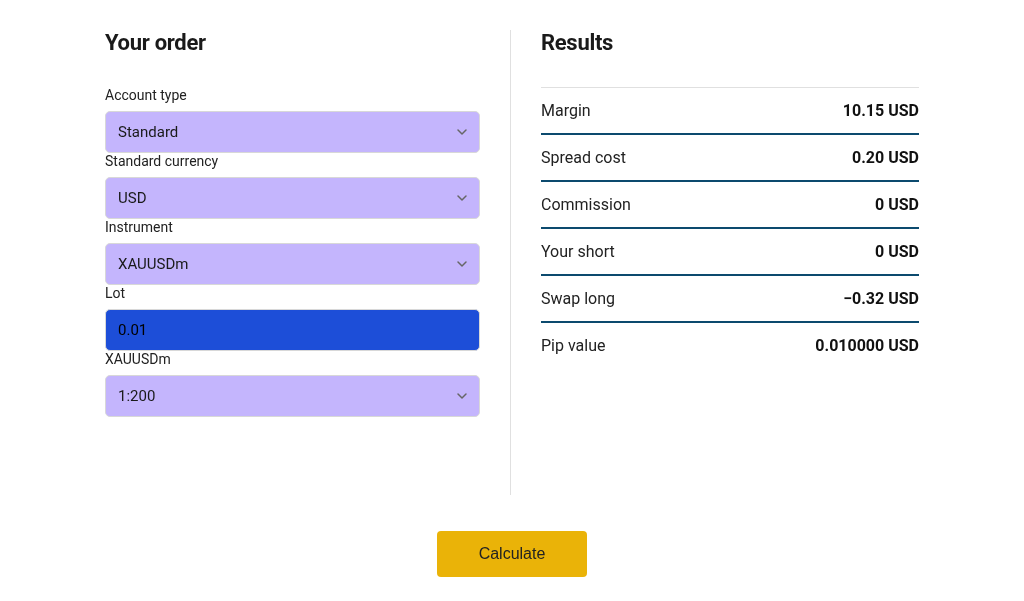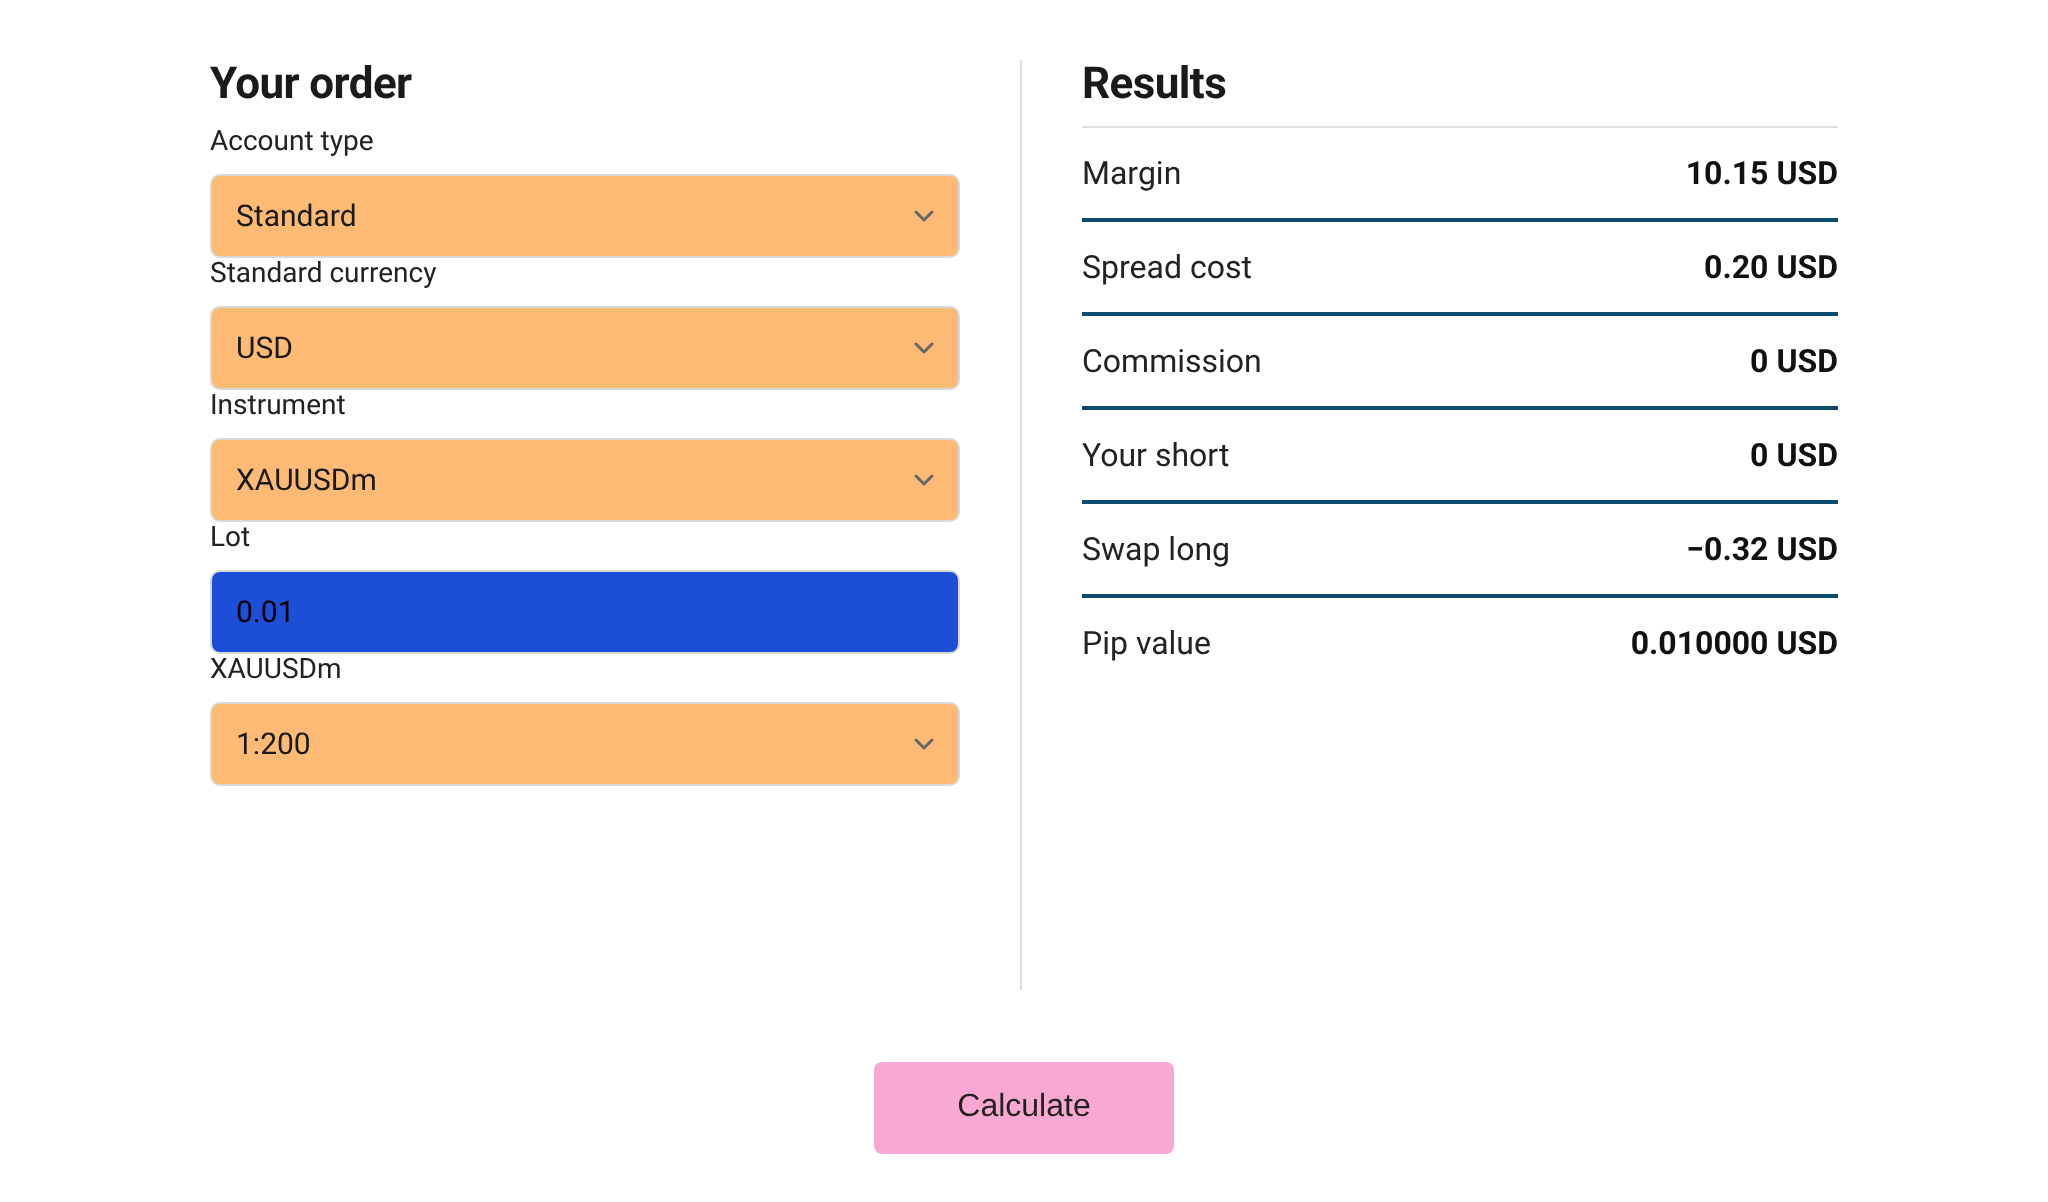--- a/index.html
+++ b/index.html
@@ -25,42 +25,42 @@
     margin: 0 30px 0 0;
     height: 465px;
   }
   .right {
     flex: 1;
     padding-left: 0;
   }
   h2.section-title {
     font-size: 22px;
     font-weight: 700;
-    margin-bottom: 8px;
+    margin-bottom: 32px;
     letter-spacing: -0.3px;
   }
   .field {
   }
   .field-label {
     font-size: 14px;
     color: #222;
     margin-bottom: 8px;
     display: block;
   }
   .select-wrap, .input-wrap {
     position: relative;
     width: 100%;
   }
   .select-box {
     width: 100%;
     border: 1px solid #d8d8d8;
     border-radius: 5px;
     padding: 10px 16px 10px 12px;
     font-size: 15px;
-    background: #fdba74;
+    background: #c4b5fd;
     cursor: pointer;
     display: flex;
     align-items: center;
     height: 42px;
   }
   .chevron {
     position: absolute;
     right: 12px;
     top: 50%;
     transform: translateY(-50%);
@@ -94,21 +94,21 @@
   .result-row:last-child { border-bottom: none; }
   .result-label { color: #222; }
   .result-value { font-weight: 700; color: #111; }
 
   .calc-row {
     display: flex;
     justify-content: center;
     margin-top: 36px;
   }
   .calc-btn {
-    background: #f9a8d4;
+    background: #eab308;
     border: none;
     border-radius: 4px;
     padding: 14px 42px;
     font-size: 16px;
     font-weight: 500;
     color: #222;
     cursor: pointer;
   }
 </style>
 </head>

